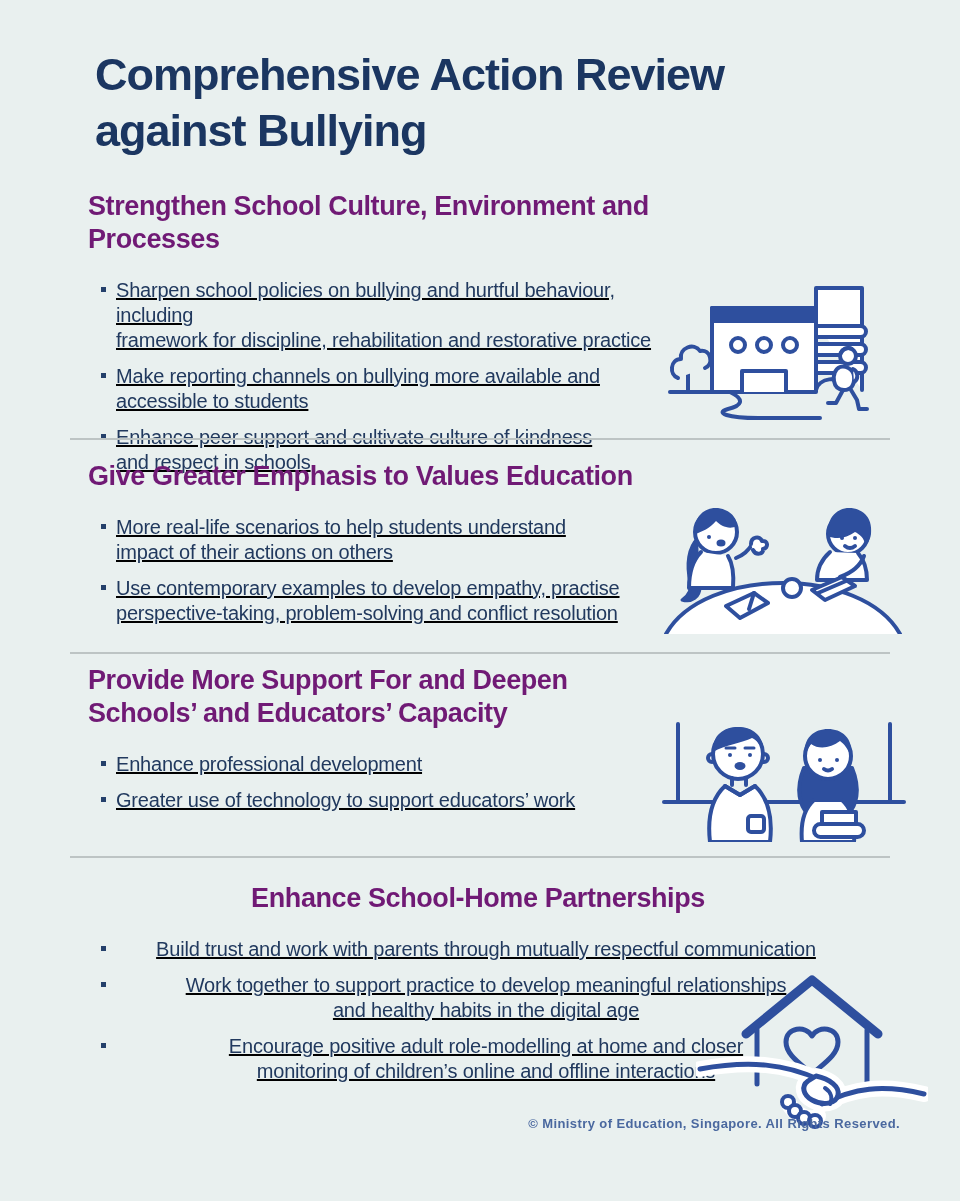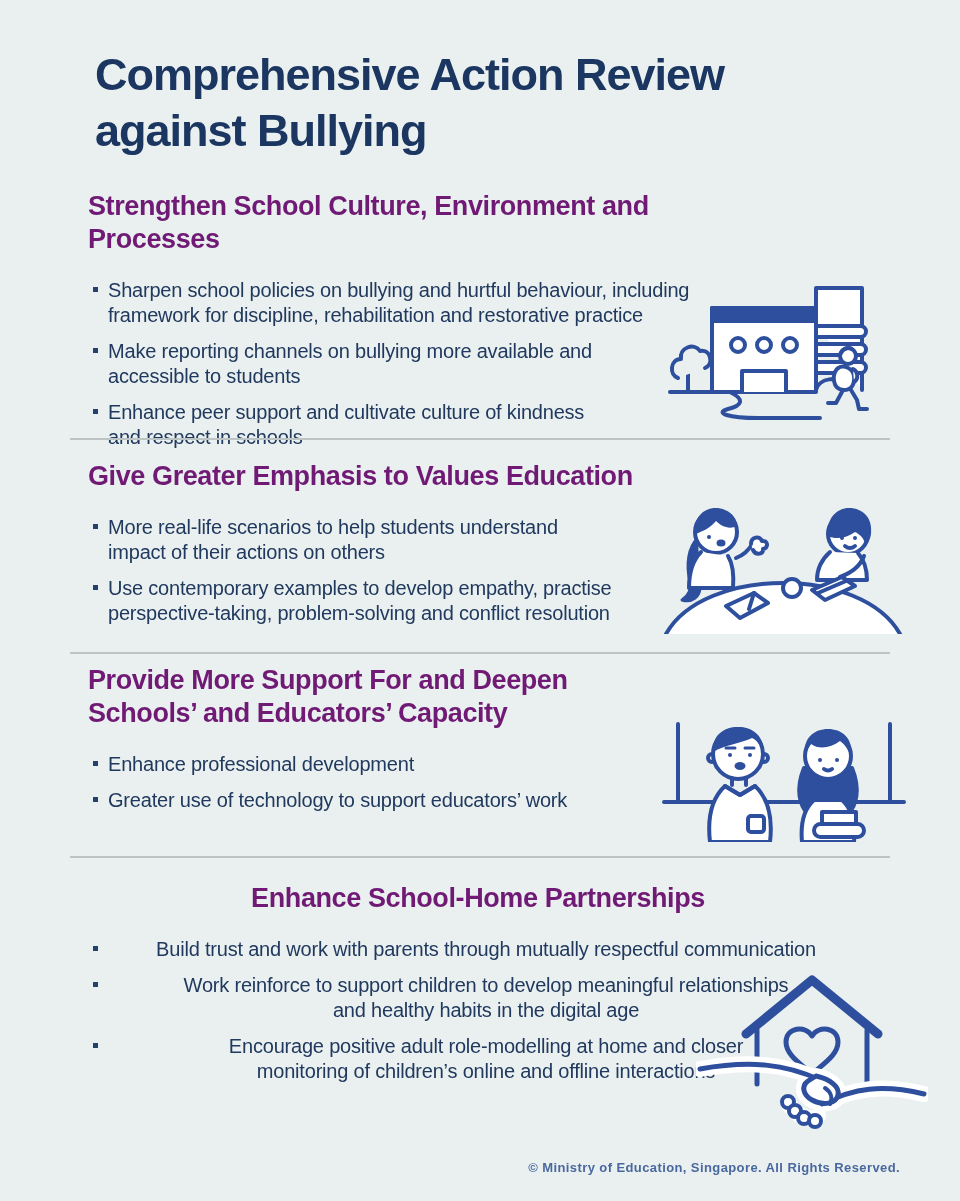--- a/index.html
+++ b/index.html
@@ -16,21 +16,21 @@
     letter-spacing:-1px;color:#1b3661;
     white-space:pre-line;margin:7px;
   }
   .section{position:absolute;left:88px;}
   .section h2{
     margin:0 0 22px 0;
     font-size:27px;font-weight:bold;line-height:33px;
     letter-spacing:-0.4px;color:#701a75;
     white-space:pre-line;
   }
-  .section ul{list-style:none;margin:4px;padding:0;}
+  .section ul{list-style:none;margin:12px;padding:0;text-decoration:underline;}
   .section li{
     position:relative;
     padding-left:16px;margin-bottom:11px;
     font-size:20px;line-height:25px;letter-spacing:-0.2px;
     color:#21395e;white-space:pre-line;
   }
   .section li::before{
     content:"";position:absolute;left:1px;top:9px;
     width:5px;height:5px;background:#24406b;
   }
@@ -42,21 +42,21 @@
     position:absolute;left:70px;width:820px;height:2px;
     background:#bdc4c4;border:0;margin:0;
   }
   .hr1{top:438px;} .hr2{top:652px;} .hr3{top:856px;}
   .illo{position:absolute;}
   .illo1{left:666px;top:272px;width:224px;height:150px;}
   .illo2{left:662px;top:494px;width:242px;height:140px;}
   .illo3{left:662px;top:710px;width:244px;height:132px;}
   .illo4{left:696px;top:972px;width:232px;height:170px;}
   .footer{
-    position:absolute;right:60px;top:1160px;
+    position:absolute;right:60px;top:1116px;
     font-size:13px;font-weight:bold;letter-spacing:0.4px;
     color:#4a689f;
   }
   svg{display:block;width:100%;height:100%;}
 </style>
 </head>
 <body>
 
 <div class="page">
 
@@ -201,21 +201,21 @@
       </g>
     </svg>
   </div>
 
   <hr class="hr hr3">
 
   <div class="section sec4">
     <h2>Enhance School-Home Partnerships</h2>
     <ul>
       <li>Build trust and work with parents through mutually respectful communication</li>
-      <li>Work reinforce to support children to develop meaningful relationships
+      <li>Work together to support practice to develop meaningful relationships
 and healthy habits in the digital age</li>
       <li>Encourage positive adult role-modelling at home and closer
 monitoring of children’s online and offline interactions</li>
     </ul>
   </div>
 
   <div class="illo illo4">
     <svg viewBox="0 0 232 170">
       <g stroke="#2e4f9e" fill="none" stroke-linecap="round" stroke-linejoin="round">
 

